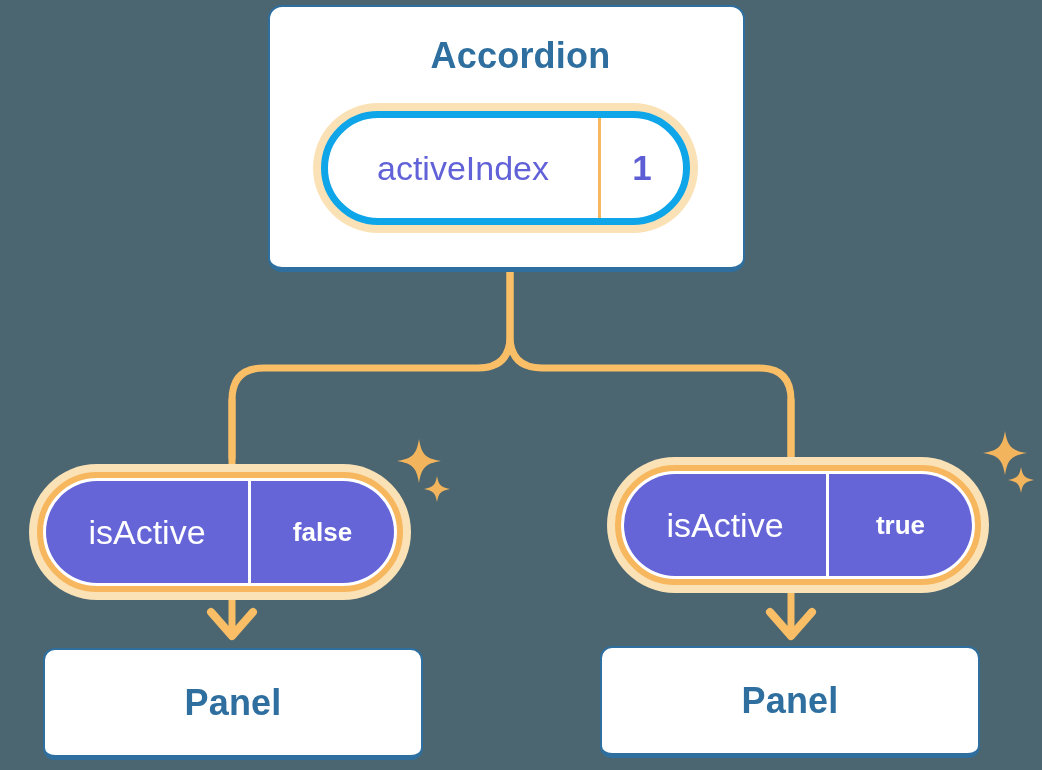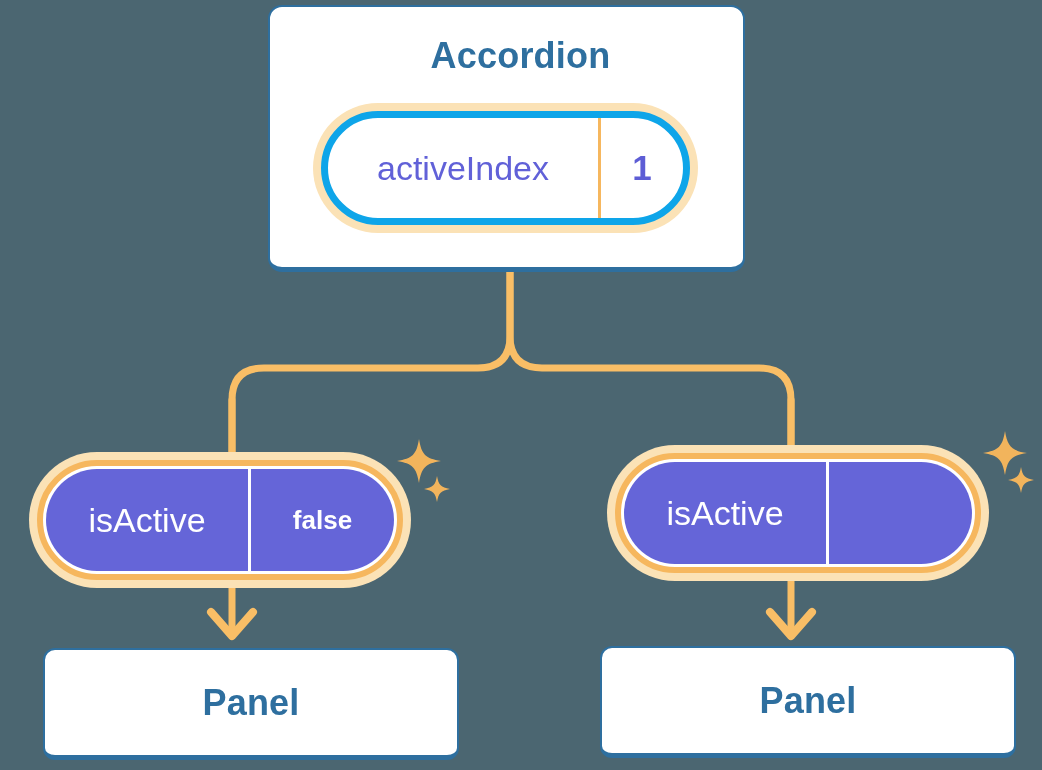--- a/index.html
+++ b/index.html
@@ -59,20 +59,21 @@
 
   .prop-pill {
     position: absolute;
     width: 366px; height: 120px;
     box-sizing: border-box;
     background: #ffffff;
     border: 6px solid #f6b75e;
     border-radius: 60px;
     box-shadow: 0 0 0 8px #fbe2b6;
     padding: 3px;
+    margin-top: 12px;
   }
   .prop-pill .inner {
     width: 100%; height: 100%;
     background: #6565d8;
     border-radius: 52px;
     display: flex;
     align-items: stretch;
     overflow: hidden;
   }
   .prop-pill .label-sec {
@@ -84,21 +85,21 @@
   .prop-pill .value-sec {
     flex: 1;
     display: flex; align-items: center; justify-content: center;
     font-size: 26px; font-weight: bold; color: #ffffff;
   }
   .prop-pill-left  { left: 37px;  top: 460px; }
   .prop-pill-right { left: 615px; top: 453px; }
 
   .panel-box {
     position: absolute;
-    width: 416px; height: 112px;
+    width: 380px; height: 112px;
     background: #ffffff;
     border: 2px solid #2e6f9f;
     border-bottom-width: 5px;
     border-radius: 12px;
     box-sizing: border-box;
     display: flex; align-items: center; justify-content: center;
   }
   .panel-title {
     font-size: 36px; font-weight: 600; color: #2e6f9f; letter-spacing: 0.2px;
   }
@@ -153,20 +154,21 @@
       <div class="label-sec">isActive</div>
       <div class="divider"></div>
       <div class="value-sec">false</div>
     </div>
   </div>
 
   <div class="prop-pill prop-pill-right">
     <div class="inner">
       <div class="label-sec">isActive</div>
       <div class="divider"></div>
+      <div class="value-sec">true</div>
     </div>
   </div>
 
   <div class="panel-box panel-left">
     <span class="panel-title">Panel</span>
   </div>
 
   <div class="panel-box panel-right">
     <span class="panel-title">Panel</span>
   </div>

